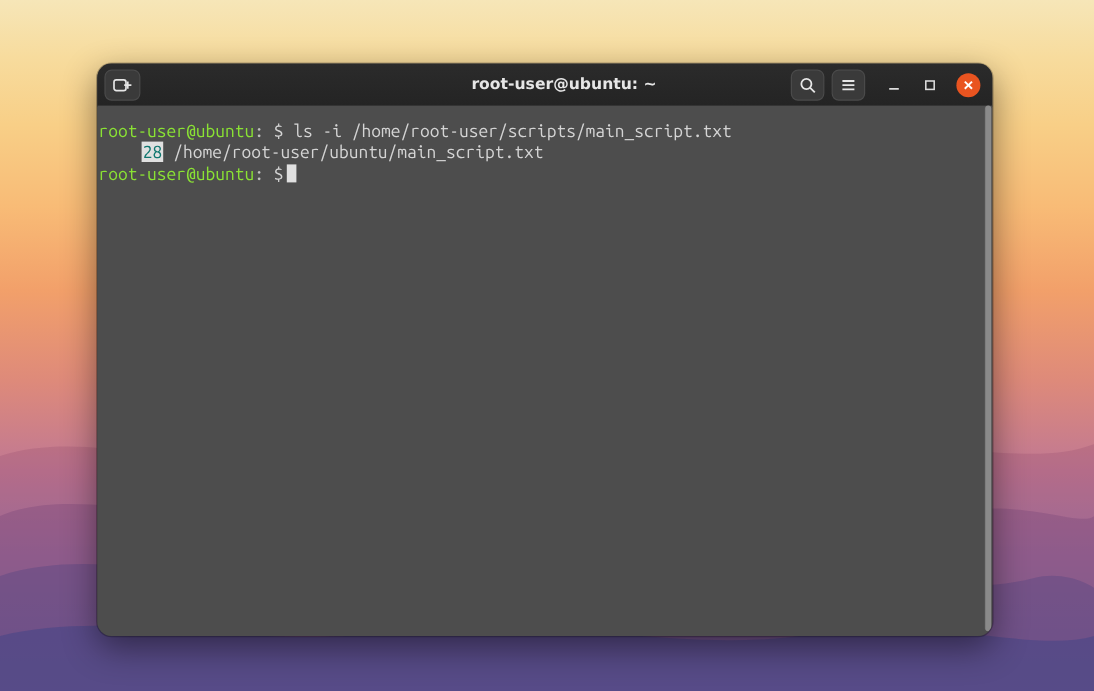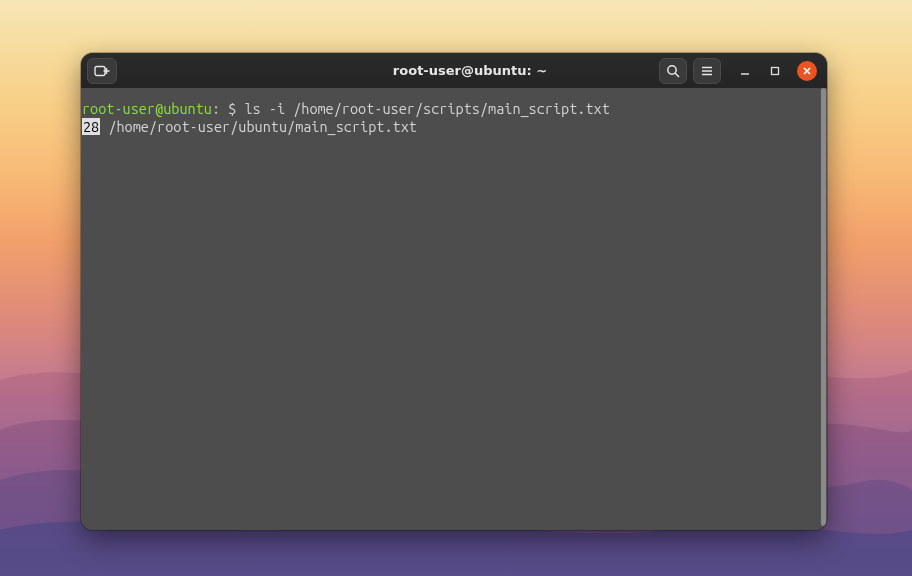--- a/index.html
+++ b/index.html
@@ -111,21 +111,21 @@
     font-size: 14.5px;
     line-height: 18px;
     white-space: pre;
     color: #d4d4d4;
   }
   .u { color: #8ae234; }        
   .w { color: #bfbfbf; }        
   .p { color: #d4d4d4; }        
   .path { color: #d4d4d4; }
   .blue { color: #729fcf; }
-  .inode { background: #e0e0e0; color:#000000; padding: 0 1px; }
+  .inode { background: #e0e0e0; color:#0f766e; padding: 0 1px; margin-left: 36px; }
   .cursor {
     display:inline-block;
     width: 8px; height: 15px;
     background: #e0e0e0;
     vertical-align: -2px;
     margin-left: 3px;
   }
   .scrollbar-track {
     position: absolute;
     right: 0; top: 35px; bottom: 4px;
@@ -197,20 +197,21 @@
             <line x1="2" y1="2" x2="8" y2="8" stroke="#fff" stroke-width="1.6"></line>
             <line x1="8" y1="2" x2="2" y2="8" stroke="#fff" stroke-width="1.6"></line>
           </svg>
         </div>
       </div>
     </div>
 
     <div class="terminal-body">
 <div class="term"><span class="u">root-user@ubuntu</span><span class="w">:</span><span class="blue"> </span><span class="p">$</span> <span class="path">ls -i /home/root-user/scripts/main_script.txt</span></div>
 <div class="term"><span class="inode">28</span> <span class="path">/home/root-user/ubuntu/main_script.txt</span></div>
+<div class="term"><span class="u">root-user@ubuntu</span><span class="w">:</span><span class="blue"> </span><span class="p">$</span><span class="cursor"></span></div>
     </div>
 
     <div class="scrollbar-track">
       <div class="scrollbar-thumb"></div>
     </div>
 
   </div>
 </div>
 
 </body></html>

